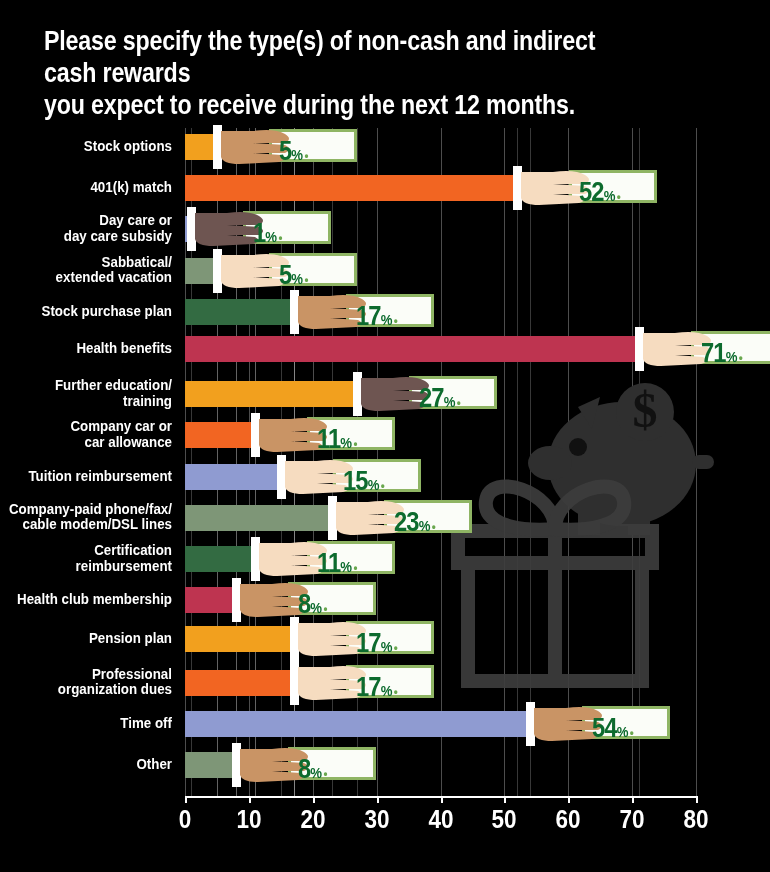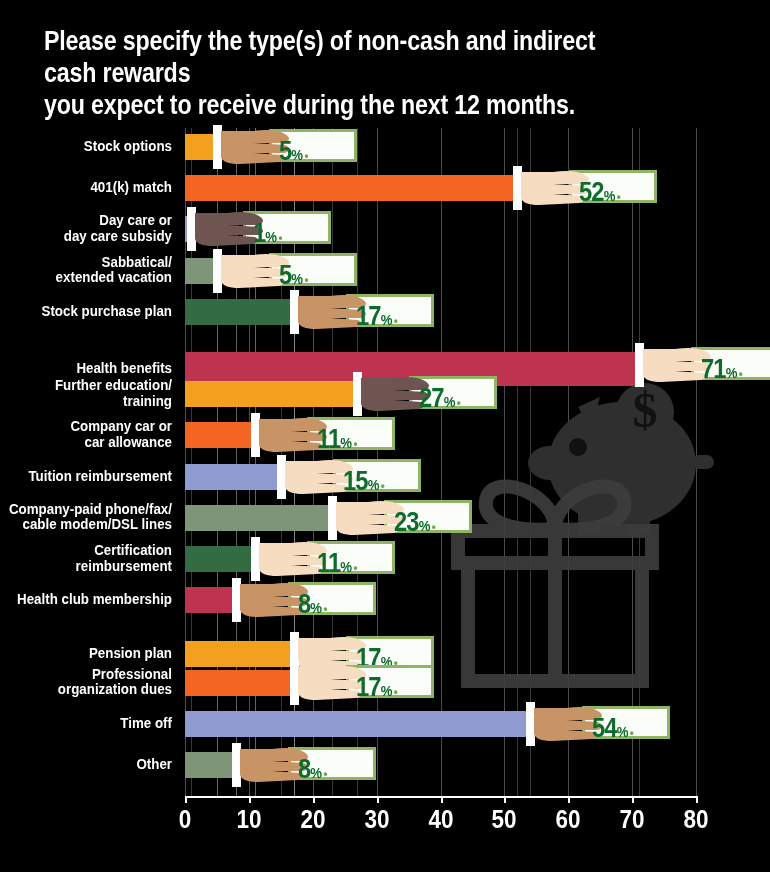--- a/index.html
+++ b/index.html
@@ -235,21 +235,21 @@
     </g>
 
     <rect x="0" y="1" width="9" height="44" fill="#ffffff"></rect>
 
     <path d="M8 7 L40 7 Q62 4 72 10 Q80 15 72 19 L40 19 L72 21 Q80 25 72 29
              L40 29 L68 31 Q76 35 66 38 L26 40 Q10 40 8 33 Z" fill="#C99465"></path>
     <path d="M8 8 L48 8 Q66 6 70 11 Q72 15 62 17 L8 17 Z" fill="#C99465"></path>
   </svg></div>
         <div class="tag-num" style="left: 355.587px; top: 2px;"><span style="font-size:27px;">17</span><span style="font-size:15px;">%</span><span style="font-size:13px;color:#6aa84f;">&nbsp;•</span></div>
       </div>
-      <div class="row" style="top: 224px; height: 34px;">
+      <div class="row" style="top: 208px; height: 26px;">
         <div class="cat-label" style="top: 50%; transform: translateY(-50%) scaleX(0.92);">Health benefits</div>
         <div class="bar" style="width: 453.512px; background: rgb(190, 52, 80);"></div>
         <div class="hand-wrap" style="left: 634.513px; top: -10px;">
   <svg width="150" height="46" viewBox="0 0 150 46">
 
     <g>
       <rect x="56" y="5" width="88" height="33" fill="#8FB564"></rect>
       <rect x="59" y="8" width="82" height="27" fill="#fbfdf8"></rect>
     </g>
 
@@ -372,21 +372,21 @@
     </g>
 
     <rect x="0" y="1" width="9" height="44" fill="#ffffff"></rect>
 
     <path d="M8 7 L40 7 Q62 4 72 10 Q80 15 72 19 L40 19 L72 21 Q80 25 72 29
              L40 29 L68 31 Q76 35 66 38 L26 40 Q10 40 8 33 Z" fill="#C99465"></path>
     <path d="M8 8 L48 8 Q66 6 70 11 Q72 15 62 17 L8 17 Z" fill="#C99465"></path>
   </svg></div>
         <div class="tag-num" style="left: 298.1px; top: 2px;"><span style="font-size:27px;">8</span><span style="font-size:15px;">%</span><span style="font-size:13px;color:#6aa84f;">&nbsp;•</span></div>
       </div>
-      <div class="row" style="top: 513px; height: 26px;">
+      <div class="row" style="top: 498px; height: 26px;">
         <div class="cat-label" style="top: 50%; transform: translateY(-50%) scaleX(0.92);">Pension plan</div>
         <div class="bar" style="width: 108.588px; background: rgb(242, 160, 30);"></div>
         <div class="hand-wrap" style="left: 289.587px; top: -10px;">
   <svg width="150" height="46" viewBox="0 0 150 46">
 
     <g>
       <rect x="56" y="5" width="88" height="33" fill="#8FB564"></rect>
       <rect x="59" y="8" width="82" height="27" fill="#fbfdf8"></rect>
     </g>
 

